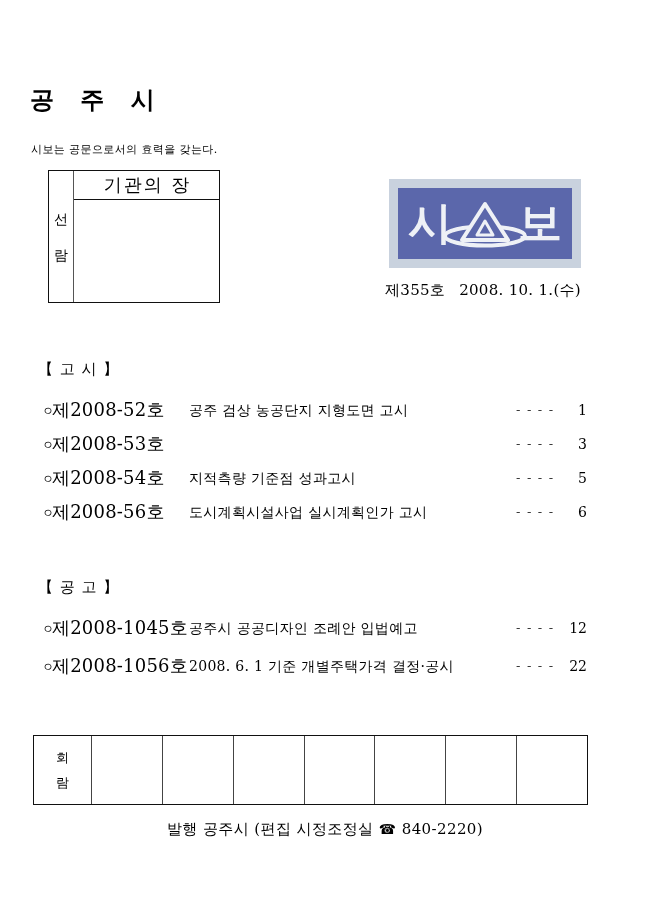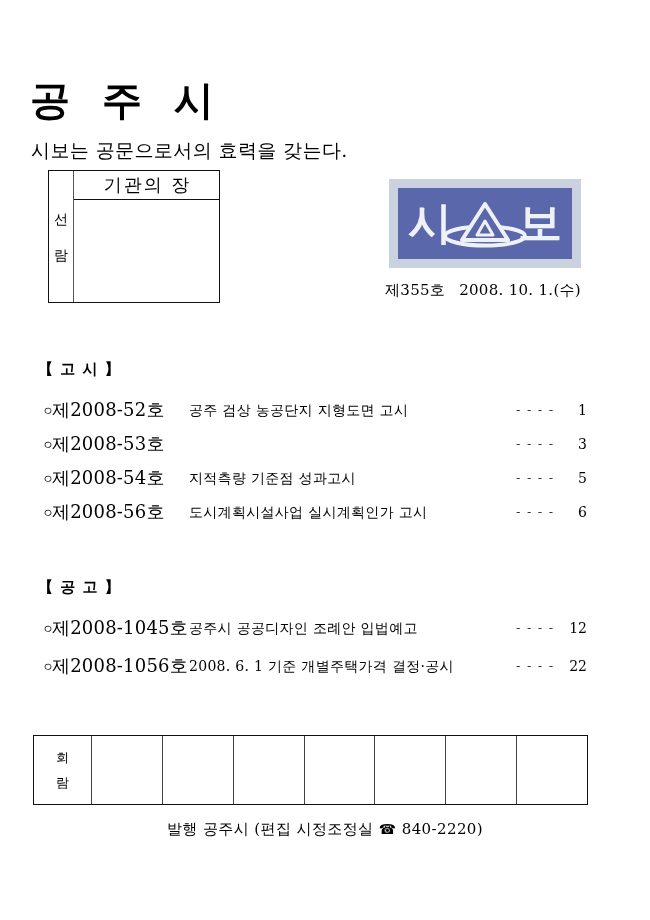--- a/index.html
+++ b/index.html
@@ -22,32 +22,32 @@
     left: 0; top: 0;
     width: 650px;
     height: 920px;
   }
 
   
   .city-title {
     position: absolute;
     left: 30px;
     top: 80px;
-    font-size: 40px;
+    font-size: 24px;
     font-weight: bold;
     letter-spacing: 9px;
     line-height: 40px;
     white-space: nowrap;
   }
 
   .tagline {
     position: absolute;
     left: 31px;
     top: 140px;
-    font-size: 19px;
+    font-size: 11px;
     line-height: 20px;
     letter-spacing: 0.4px;
     white-space: nowrap;
   }
 
   
   .approval-table {
     position: absolute;
     left: 48px;
     top: 170px;
@@ -162,21 +162,21 @@
   .section {
     position: absolute;
     left: 0;
     width: 650px;
   }
   .section-title {
     position: absolute;
     left: 38px;
     top: 0;
     font-size: 15px;
-    font-weight: bold;
+    font-weight: normal;
     letter-spacing: 1px;
     white-space: nowrap;
   }
   .entry {
     position: absolute;
     left: 0;
     width: 650px;
     height: 22px;
   }
   .entry .bullet {

